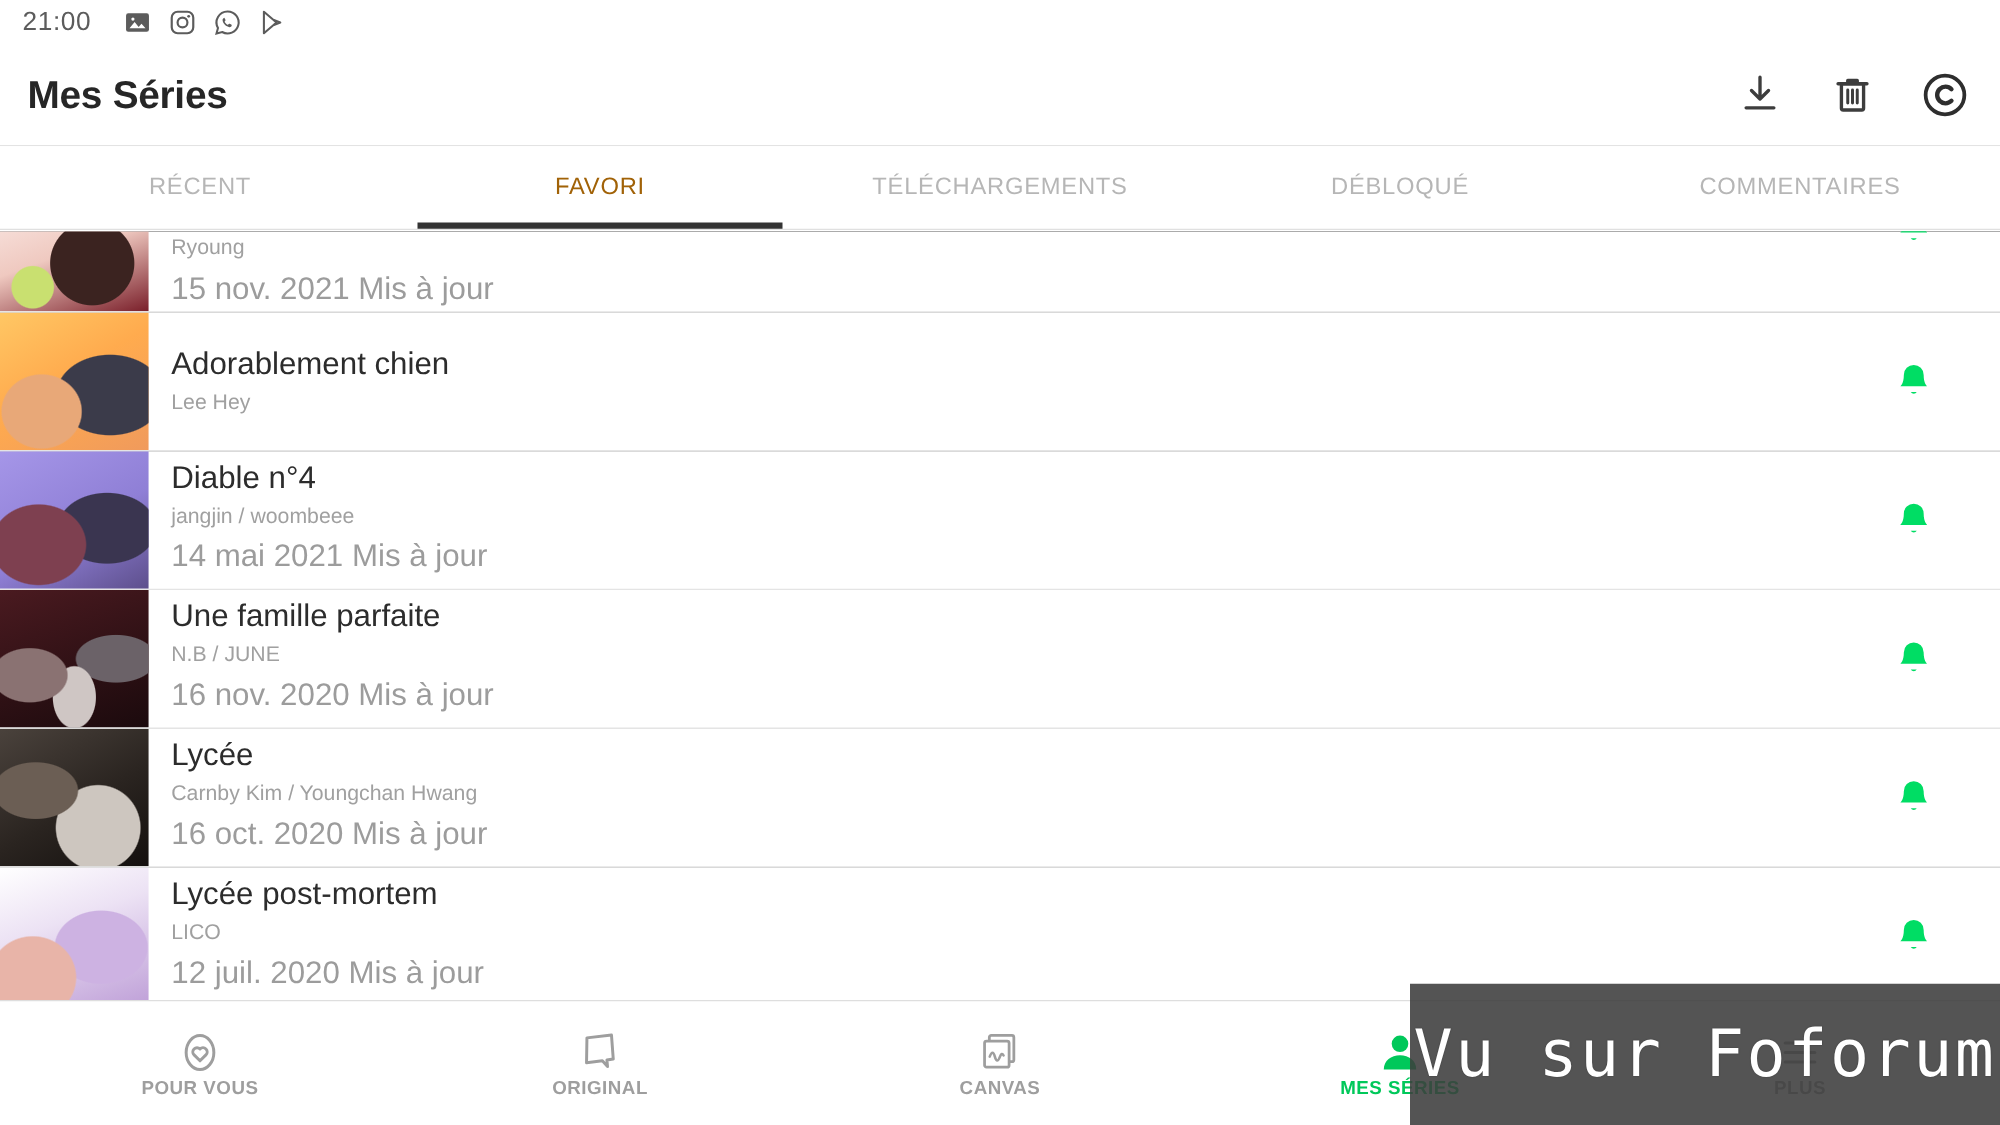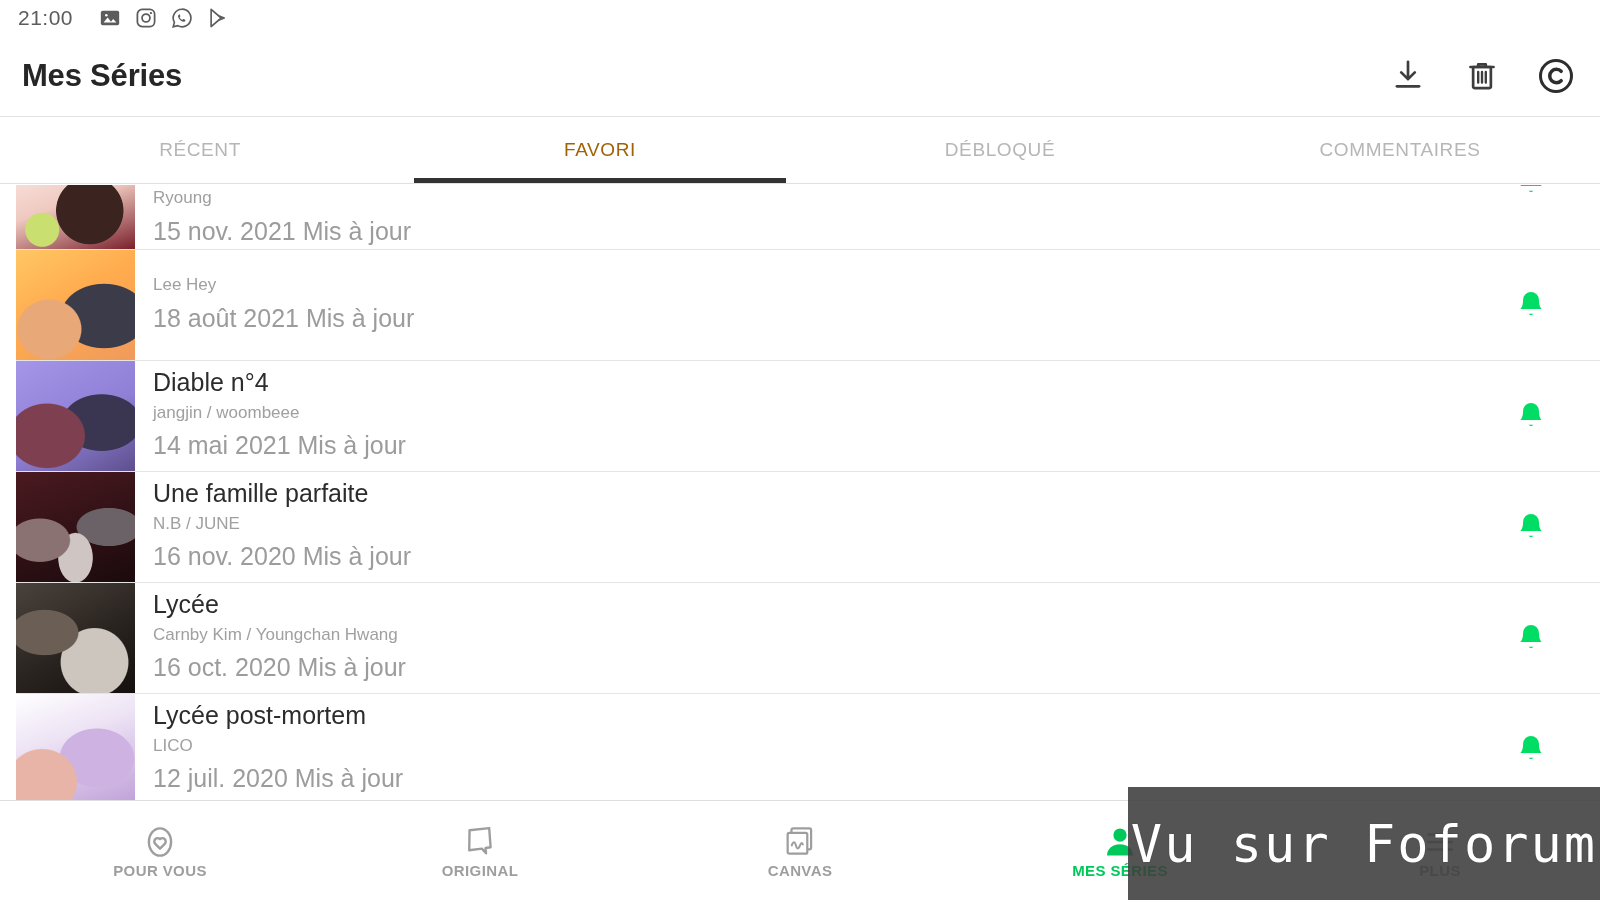--- a/index.html
+++ b/index.html
@@ -49,21 +49,21 @@
   }
   .tab.active { color: #a16207; }
   .tab.active::after {
     content: ""; position: absolute; left: 14px; right: 14px; bottom: 0;
     height: 5px; background: #333333;
   }
 
   
   .list {
     position: absolute; top: 185px; left: 0; right: 0; bottom: 100px;
-    overflow: hidden; background: #000000; margin-left: 16px;
+    overflow: hidden; background: #000000;
   }
   .row {
     position: relative; height: 111px; display: flex; align-items: stretch;
     border-bottom: 1px solid #e4e4e4; background: #fff; cursor: pointer;
   }
   .row.clipped { height: 65px; }
   .thumb { width: 119px; flex: 0 0 119px; overflow: hidden; position: relative; }
   .thumb .art { position: absolute; inset: 0; }
   .row-body {
     flex: 1; display: flex; flex-direction: column; justify-content: center;
@@ -174,20 +174,23 @@
   </div>
 
   <div class="tabbar">
     <div class="tab">
         <span>RÉCENT</span>
       </div>
     <div class="tab active">
         <span>FAVORI</span>
       </div>
     <div class="tab">
+        <span>TÉLÉCHARGEMENTS</span>
+      </div>
+    <div class="tab">
         <span>DÉBLOQUÉ</span>
       </div>
     <div class="tab">
         <span>COMMENTAIRES</span>
       </div>
   </div>
 
   <div class="list">
 
     <div class="row clipped">
@@ -206,22 +209,22 @@
           </svg>
       </div>
     </div>
 
     <div class="row">
       <div class="thumb">
         <div class="art" style="background:linear-gradient(150deg,#ffc764 0%,#ffab4e 45%,#f09a5c 100%)"></div>
         <div class="art" style="background:radial-gradient(ellipse at 28% 72%,#e8a878 0 26%,transparent 27%),radial-gradient(ellipse at 74% 60%,#3b3b4a 0 34%,transparent 35%)"></div>
       </div>
       <div class="row-body">
+        <div class="row-title">Adorablement chien</div>
         <div class="row-author">Lee Hey</div>
-        <div class="row-date">18 août 2021 Mis à jour</div>
       </div>
       <div class="bell">
         <svg width="34" height="34" viewBox="0 0 24 24">
             <path d="M12 2.8a5.6 5.6 0 0 0-5.6 5.6c0 5-2 6.4-2 6.4h15.2s-2-1.4-2-6.4A5.6 5.6 0 0 0 12 2.8z" fill="#00dd64"></path>
             <path d="M10.3 18.1a2 2 0 0 0 3.4 0z" fill="#00dd64"></path>
           </svg>
       </div>
     </div>
 
     <div class="row">

